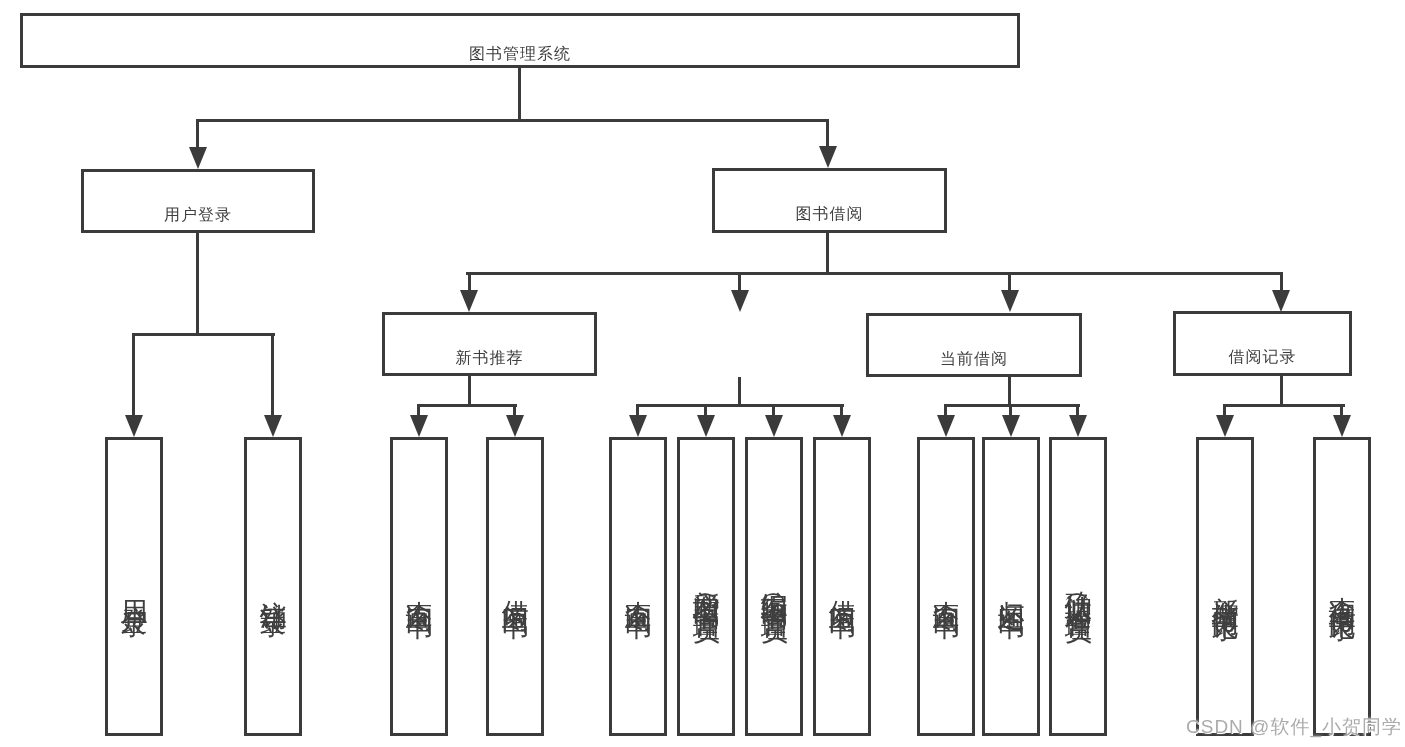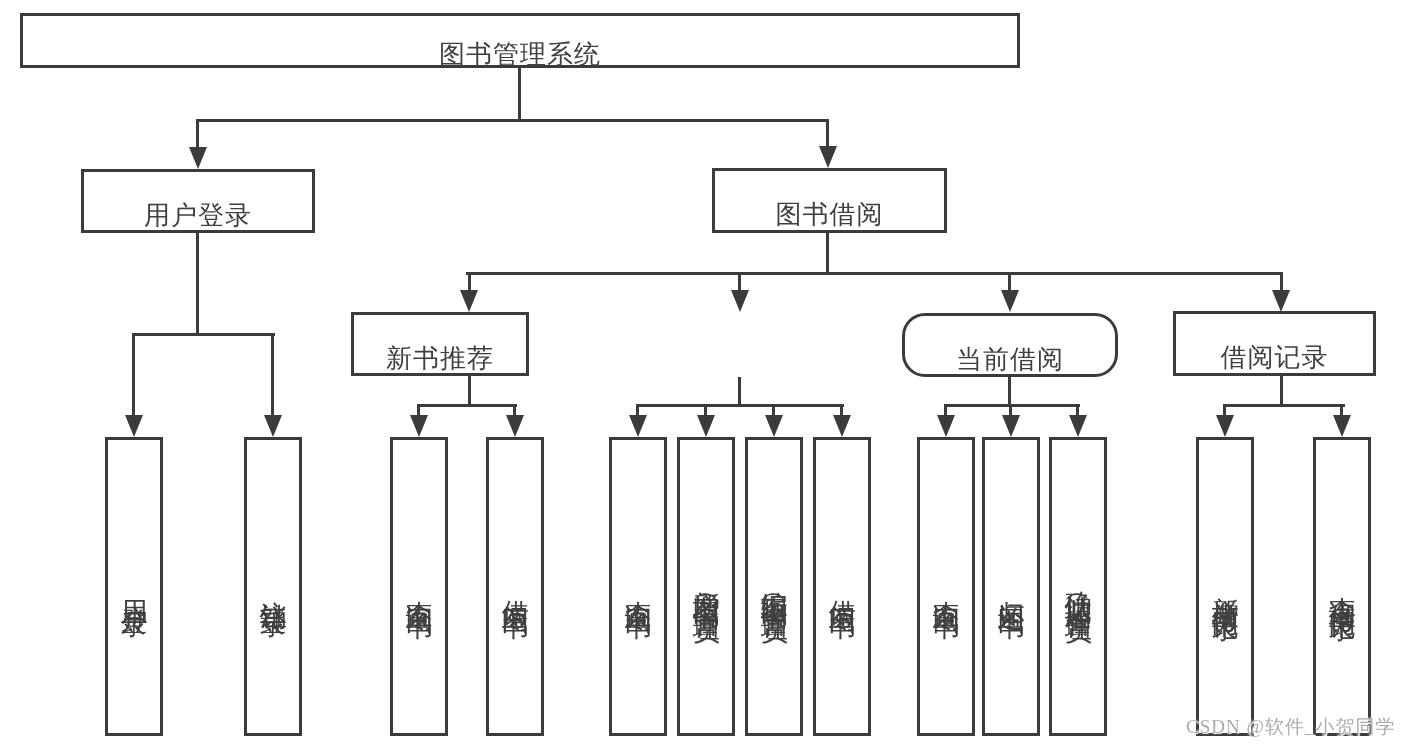--- a/index.html
+++ b/index.html
@@ -10,41 +10,41 @@
     position:relative; width:1405px; height:747px; overflow:hidden;
     background:var(--background);
     font-family:"Liberation Sans","DejaVu Sans",sans-serif;
     color:var(--text);
   }
   .hbox{
     position:absolute; box-sizing:border-box;
     border:3px solid var(--line); background:var(--box-fill);
     display:flex; align-items:center; justify-content:center;
   }
-  .hbox span{font-size:26px; color:var(--text); letter-spacing:1px; white-space:nowrap;margin-top:28px;}
+  .hbox span{font-size:16px; color:var(--text); letter-spacing:1px; white-space:nowrap;margin-top:28px;}
   .leaf{
     position:absolute; top:437px; width:58px; height:299px; box-sizing:border-box;
     border:3px solid var(--line); background:var(--box-fill);
     display:flex; align-items:center; justify-content:center;
   }
   .leaf span{
     writing-mode:vertical-rl; text-orientation:mixed;
     font-size:27px; letter-spacing:4px; line-height:1.05; color:var(--text);
     white-space:nowrap;
   }
   .ln{position:absolute; background:var(--line);}
   .ah{
     position:absolute; width:0; height:0;
     border-left:9px solid transparent; border-right:9px solid transparent;
     border-top:22px solid var(--line);
   }
   .watermark{
     position:absolute; left:1186px; top:714px; z-index:5;
     font-size:19px; letter-spacing:1px; color:var(--watermark);
-    text-shadow:0 0 3px #ffffff, 1px 1px 0 #ffffff; white-space:nowrap;font-family:Liberation Serif, serif;
+    text-shadow:0 0 3px #ffffff, 1px 1px 0 #ffffff; white-space:nowrap;
   }
 </style>
 </head>
 <body>
 
 <div id="canvas">
 
   <div class="ln" style="left:518px;top:68px;width:3px;height:53px;"></div>
   <div class="ln" style="left:196px;top:119px;width:633px;height:3px;"></div>
   <div class="ln" style="left:196px;top:119px;width:3px;height:30px;"></div>
@@ -109,30 +109,30 @@
   </div>
 
   <div class="hbox" style="left:81px;top:169px;width:234px;height:64px;">
     <span>用户登录</span>
   </div>
 
   <div class="hbox" style="left:712px;top:168px;width:235px;height:65px;">
     <span>图书借阅</span>
   </div>
 
-  <div class="hbox" style="left:351px;top:312px;width:178px;height:64px;">
+  <div class="hbox" style="left:382px;top:312px;width:215px;height:64px;">
     <span>新书推荐</span>
   </div>
 
 
-  <div class="hbox" style="left:902px;top:313px;width:216px;height:64px;border-radius:23px;">
+  <div class="hbox" style="left:866px;top:313px;width:216px;height:64px;">
     <span>当前借阅</span>
   </div>
 
-  <div class="hbox" style="left:1173px;top:311px;width:203px;height:65px;">
+  <div class="hbox" style="left:1173px;top:311px;width:179px;height:65px;">
     <span>借阅记录</span>
   </div>
 
   <div class="leaf" style="left:105px;">
     <span>用户登录</span>
   </div>
   <div class="leaf" style="left:244px;">
     <span>注销登录</span>
   </div>
 

